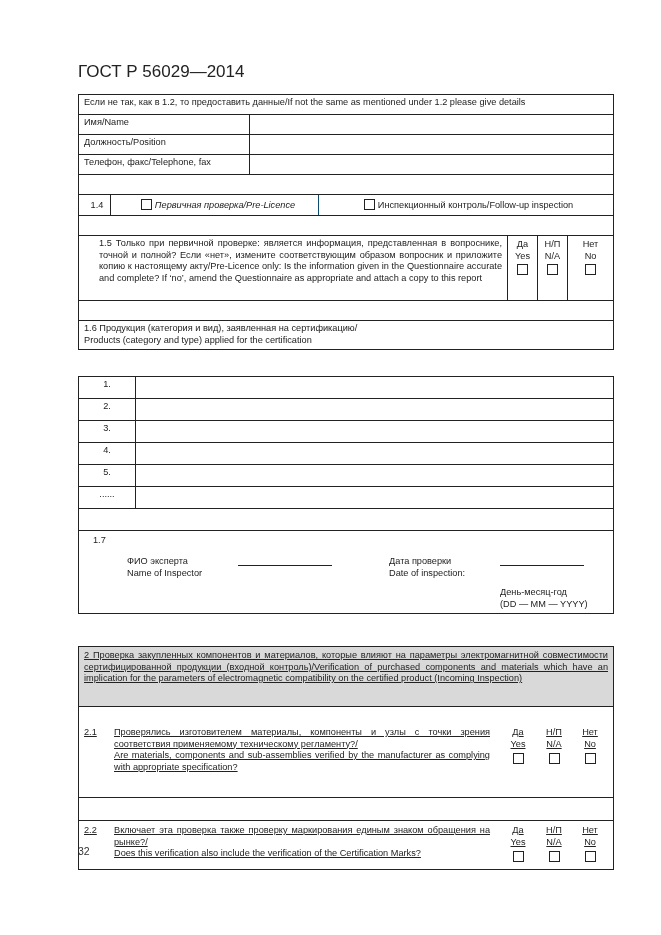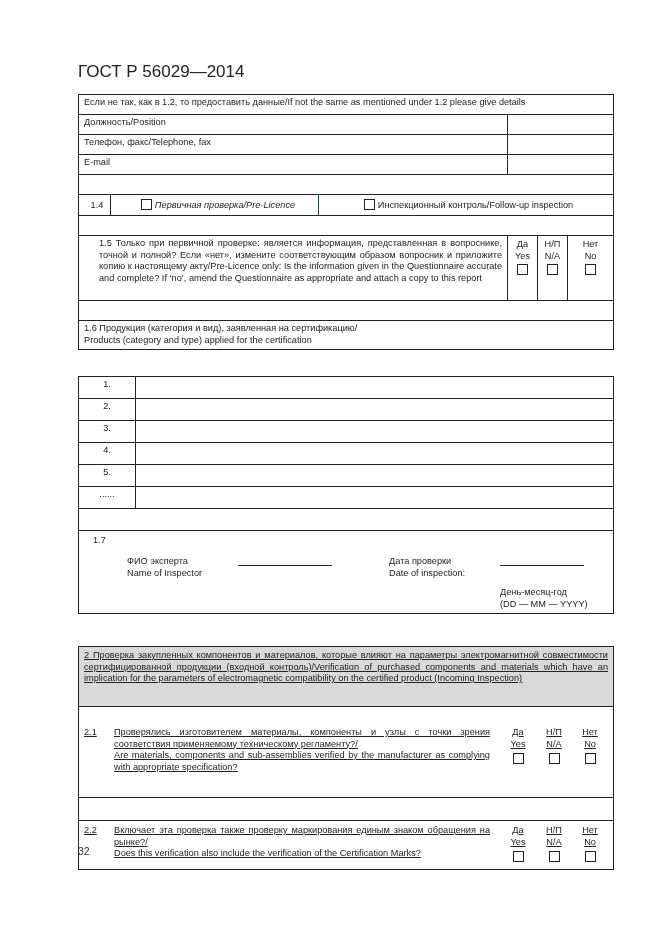--- a/index.html
+++ b/index.html
@@ -31,29 +31,29 @@
 <body>
 
 <div class="hdr">ГОСТ Р 56029—2014</div>
 
 <table class="t1">
   <tbody>
       <tr class="r20">
         <td colspan="5">Если не так, как в 1.2, то предоставить данные/If not the same as mentioned under 1.2 please give details</td>
       </tr>
   <tr class="r20">
+        <td style="width:160px">Имя/Name</td>
+        <td colspan="4"></td>
+      </tr>
+  <tr class="r20">
         <td>Должность/Position</td>
         <td colspan="4"></td>
       </tr>
   <tr class="r20">
         <td>Телефон, факс/Telephone, fax</td>
-        <td colspan="4"></td>
-      </tr>
-  <tr class="r20">
-        <td>E-mail</td>
         <td colspan="4"></td>
       </tr>
   <tr class="blank">
         <td colspan="5"></td>
       </tr>
   <tr class="r20">
     <td colspan="5" style="padding:0;text-align:center;">
       <div style="display:flex;height:20px;align-items:center;">
         <div style="width:26px;padding-left:5px;border-right:1px solid #222;height:20px;line-height:20px;">1.4</div>
         <div style="width:200px;padding-left:7px;border-right:1px solid #0c4a6e;height:20px;line-height:20px;font-style:italic;"><span class="box"></span><span>Первичная проверка/Pre-Licence</span></div>

